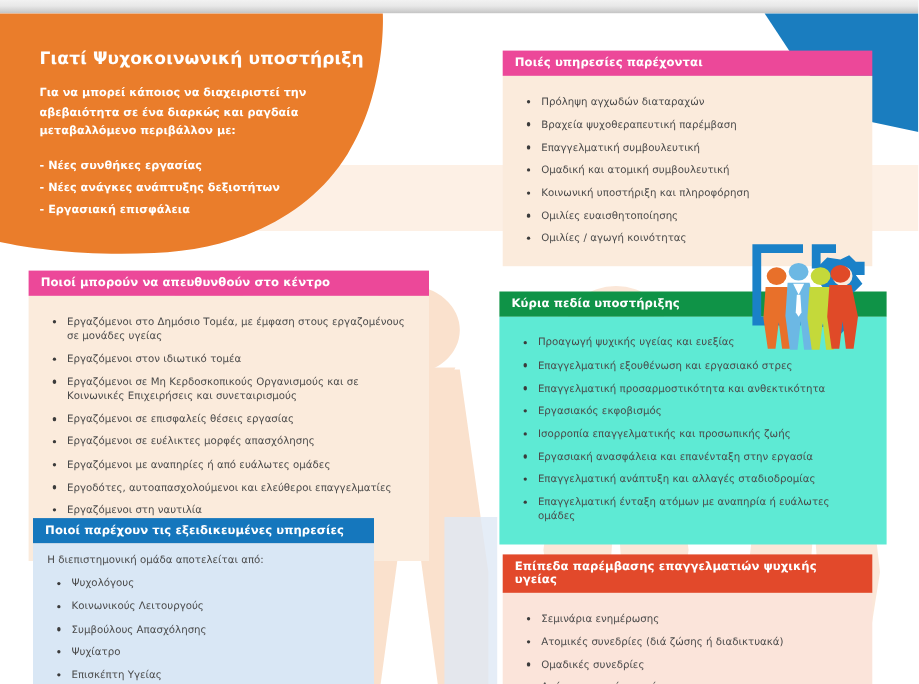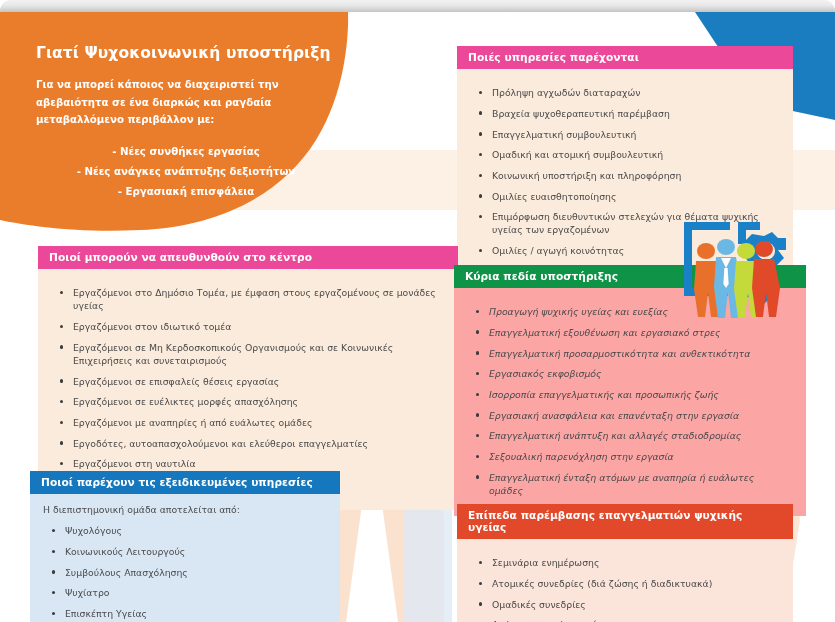--- a/index.html
+++ b/index.html
@@ -4,21 +4,21 @@
 <title>Ψυχοκοινωνική Υποστήριξη</title>
 <style>
   html,body{margin:0;padding:0;}
   body{
     width:835px;height:622px;
     background:#ffffff;
     font-family:"DejaVu Sans","Liberation Sans",sans-serif;
     overflow:hidden;
     position:relative;
   }
-  #stage{position:relative;width:835px;height:622px;overflow:hidden;background:#fff;border-radius:11px;}
+  #stage{position:relative;width:835px;height:622px;overflow:hidden;background:#fff;}
 
   
   .topstrip{position:absolute;left:0;top:0;width:835px;height:12px;
     background:linear-gradient(to bottom,#f2f2f2 0%,#e8e8e8 45%,#d2d2d2 80%,#c4c4c4 100%);
     z-index:40;}
 
   
   .bg{position:absolute;inset:0;z-index:0;}
   .bg svg{display:block;width:835px;height:622px;}
 
@@ -31,21 +31,21 @@
   .bluepoly svg{display:block;}
 
   
   .logo{position:absolute;left:676px;top:218px;width:116px;height:104px;z-index:12;}
   .logo svg{display:block;}
 
   
   .hero{position:absolute;left:36px;top:44px;width:300px;z-index:8;color:#ffffff;}
   .hero-title{font-size:15.5px;font-weight:bold;letter-spacing:.1px;margin:0 0 13px 0;line-height:1.25;}
   .hero-intro{font-size:10.2px;font-weight:bold;line-height:1.72;margin:0 0 13px 0;}
-  .hero-list{margin:0;padding:0;list-style:none;text-align:center;}
+  .hero-list{margin:0;padding:0;list-style:none;}
   .hero-list li{font-size:10.2px;font-weight:bold;line-height:1.98;}
 
   
   .panel{position:absolute;z-index:10;}
   .panel-head{
     font-size:10.6px;font-weight:bold;color:#ffffff;
     padding:5px 10px 6px 11px;line-height:1.15;letter-spacing:.05px;
   }
   .panel-body{padding:9px 12px 11px 12px;}
   .panel-body ul{margin:8px;padding:0;list-style:none;}
@@ -57,29 +57,29 @@
   .panel-body li::before{
     content:"";position:absolute;left:2px;top:4.6px;
     width:3.4px;height:3.4px;border-radius:50%;background:#3b3b3b;
   }
   .panel-lead{font-size:9.3px;color:#4a4a4a;margin:0 0 8px 1px;line-height:1.42;}
 
   
   .p-orange .panel-head{background:#ec4899;}
   .p-orange .panel-body{background:#fbebdc;}
   .p-green  .panel-head{background:#0f9347;}
-  .p-green  .panel-body{background:#fca5a5;font-style:italic;}
+  .p-green  .panel-body{background:#5eead4;}
   .p-blue   .panel-head{background:#1577bd;}
   .p-blue   .panel-body{background:#d9e7f5;}
   .p-red    .panel-head{background:#e2492b;}
   .p-red    .panel-body{background:#fbe4da;}
 
   
   #panel-services       {left:457px;top:46px;  width:336px;}
-  #panel-who-address    {left:38px; top:246px; width:420px;}
+  #panel-who-address    {left:26px; top:246px; width:364px;}
   #panel-main-fields    {left:454px;top:265px; width:352px;}
   #panel-who-provides   {left:30px; top:471px; width:310px;}
   #panel-levels         {left:457px;top:504px; width:336px;}
 </style>
 </head>
 <body>
 
 <div id="stage">
 
   <div class="bg">
@@ -141,21 +141,20 @@
   <section class="panel p-orange" id="panel-services">
     <div class="panel-head">Ποιές υπηρεσίες παρέχονται</div>
     <div class="panel-body">
       <ul>
         <li>Πρόληψη αγχωδών διαταραχών</li>
         <li>Βραχεία ψυχοθεραπευτική παρέμβαση</li>
         <li>Επαγγελματική συμβουλευτική</li>
         <li>Ομαδική και ατομική συμβουλευτική</li>
         <li>Κοινωνική υποστήριξη και πληροφόρηση</li>
         <li>Ομιλίες ευαισθητοποίησης</li>
-        <li>Επιμόρφωση διευθυντικών στελεχών για θέματα ψυχικής υγείας των εργαζομένων</li>
         <li>Ομιλίες / αγωγή κοινότητας</li>
       </ul>
     </div>
   </section>
 
   <section class="panel p-orange" id="panel-who-address">
     <div class="panel-head">Ποιοί μπορούν να απευθυνθούν στο κέντρο</div>
     <div class="panel-body">
       <ul>
         <li>Εργαζόμενοι στο Δημόσιο Τομέα, με έμφαση στους εργαζομένους σε μονάδες υγείας</li>
@@ -175,21 +174,20 @@
     <div class="panel-head">Κύρια πεδία υποστήριξης</div>
     <div class="panel-body">
       <ul>
         <li>Προαγωγή ψυχικής υγείας και ευεξίας</li>
         <li>Επαγγελματική εξουθένωση και εργασιακό στρες</li>
         <li>Επαγγελματική προσαρμοστικότητα και ανθεκτικότητα</li>
         <li>Εργασιακός εκφοβισμός</li>
         <li>Ισορροπία επαγγελματικής και προσωπικής ζωής</li>
         <li>Εργασιακή ανασφάλεια και επανένταξη στην εργασία</li>
         <li>Επαγγελματική ανάπτυξη και αλλαγές σταδιοδρομίας</li>
-        <li>Σεξουαλική παρενόχληση στην εργασία</li>
         <li>Επαγγελματική ένταξη ατόμων με αναπηρία ή ευάλωτες ομάδες</li>
       </ul>
     </div>
   </section>
 
   <section class="panel p-blue" id="panel-who-provides">
     <div class="panel-head">Ποιοί παρέχουν τις εξειδικευμένες υπηρεσίες</div>
     <div class="panel-body">
       <p class="panel-lead">Η διεπιστημονική ομάδα αποτελείται από:</p>
       <ul>

